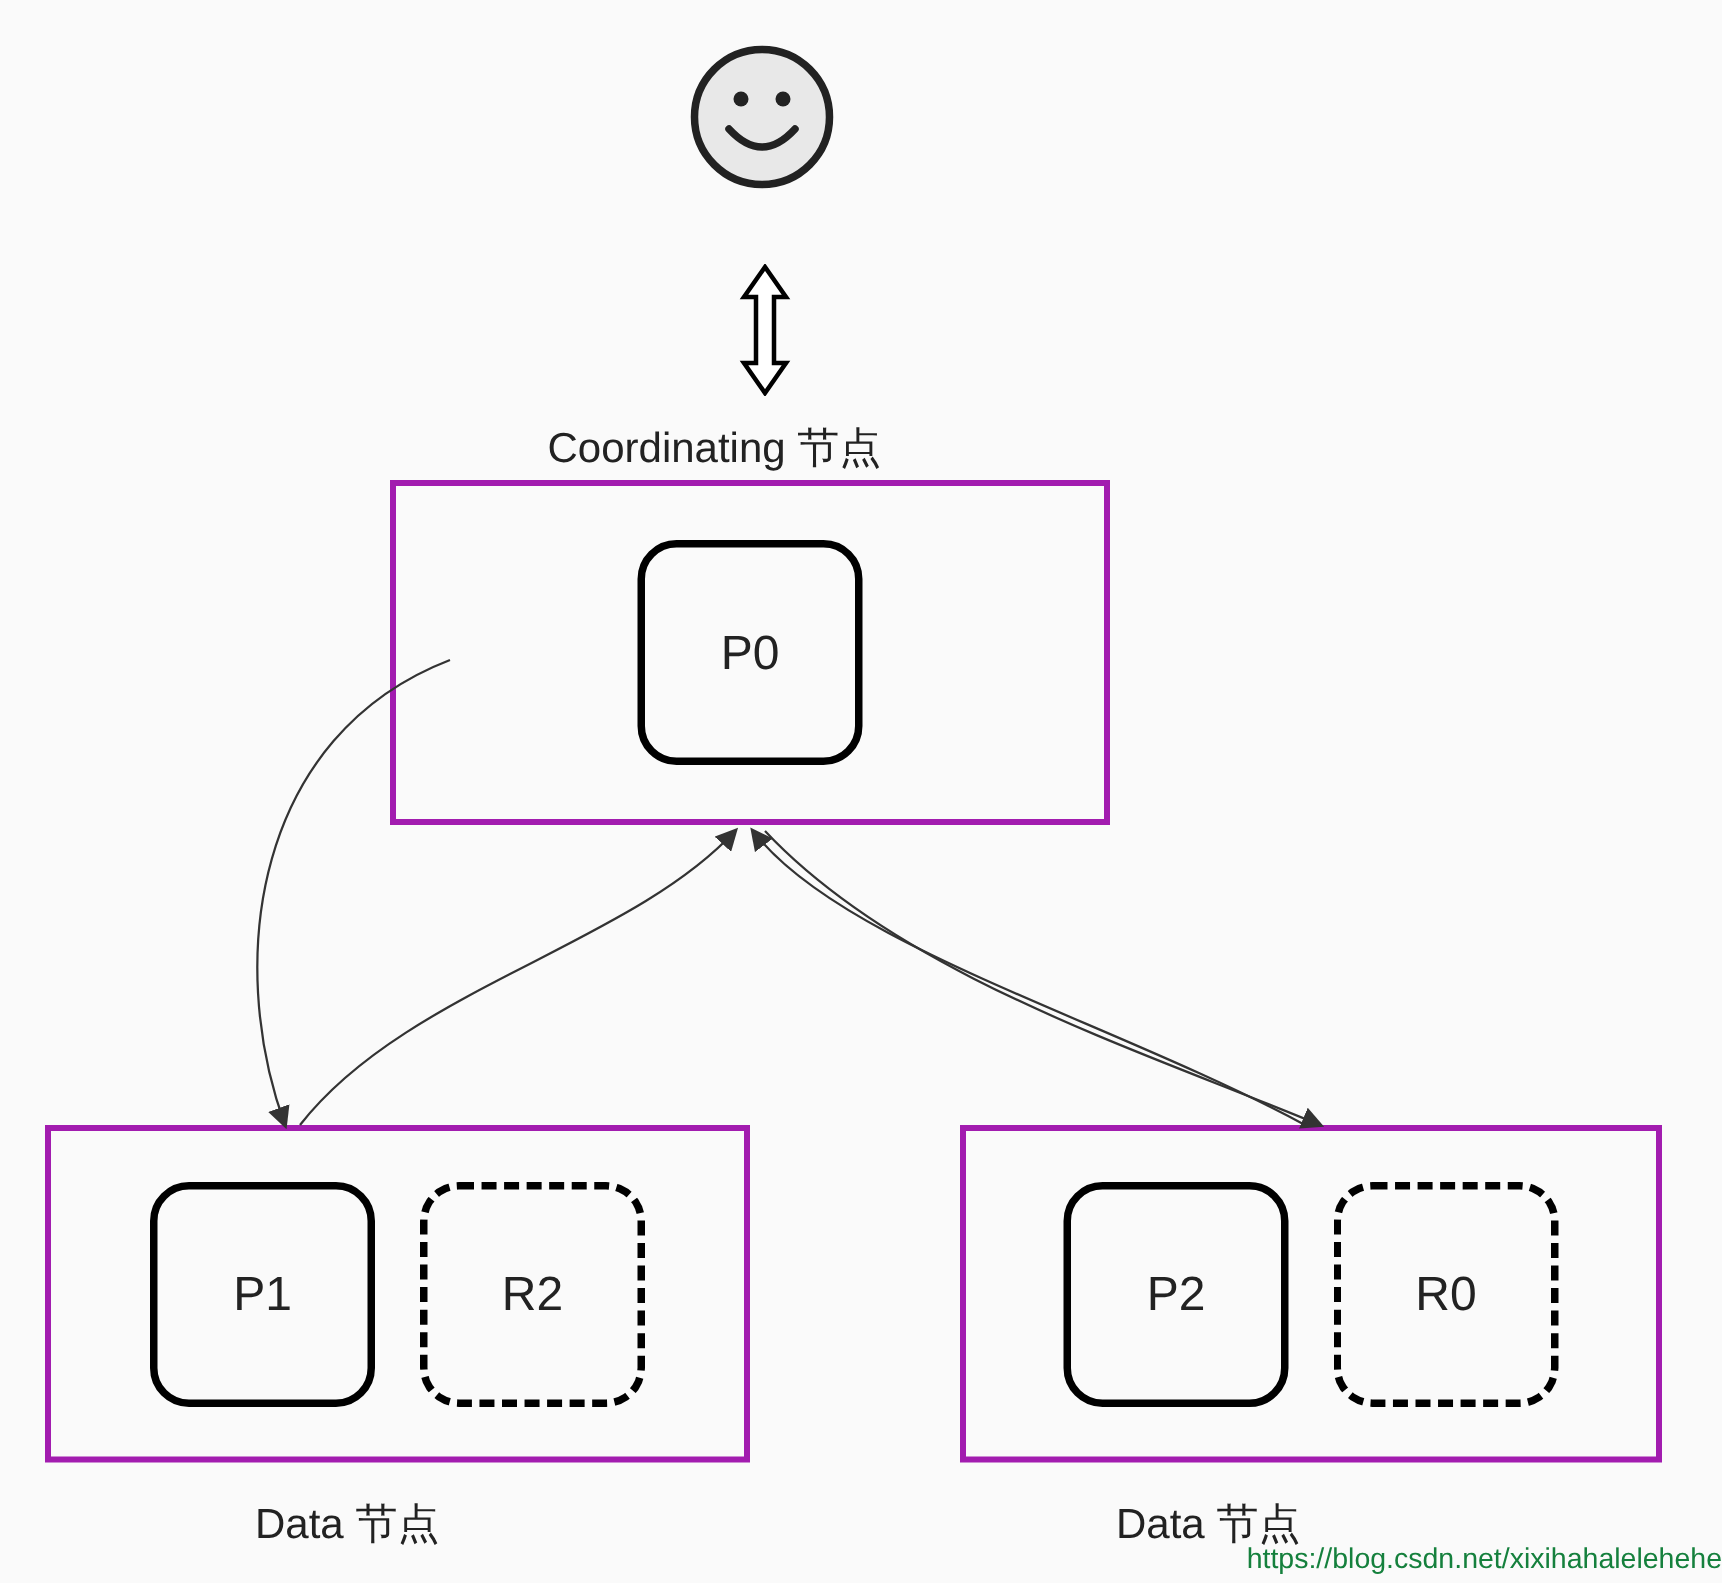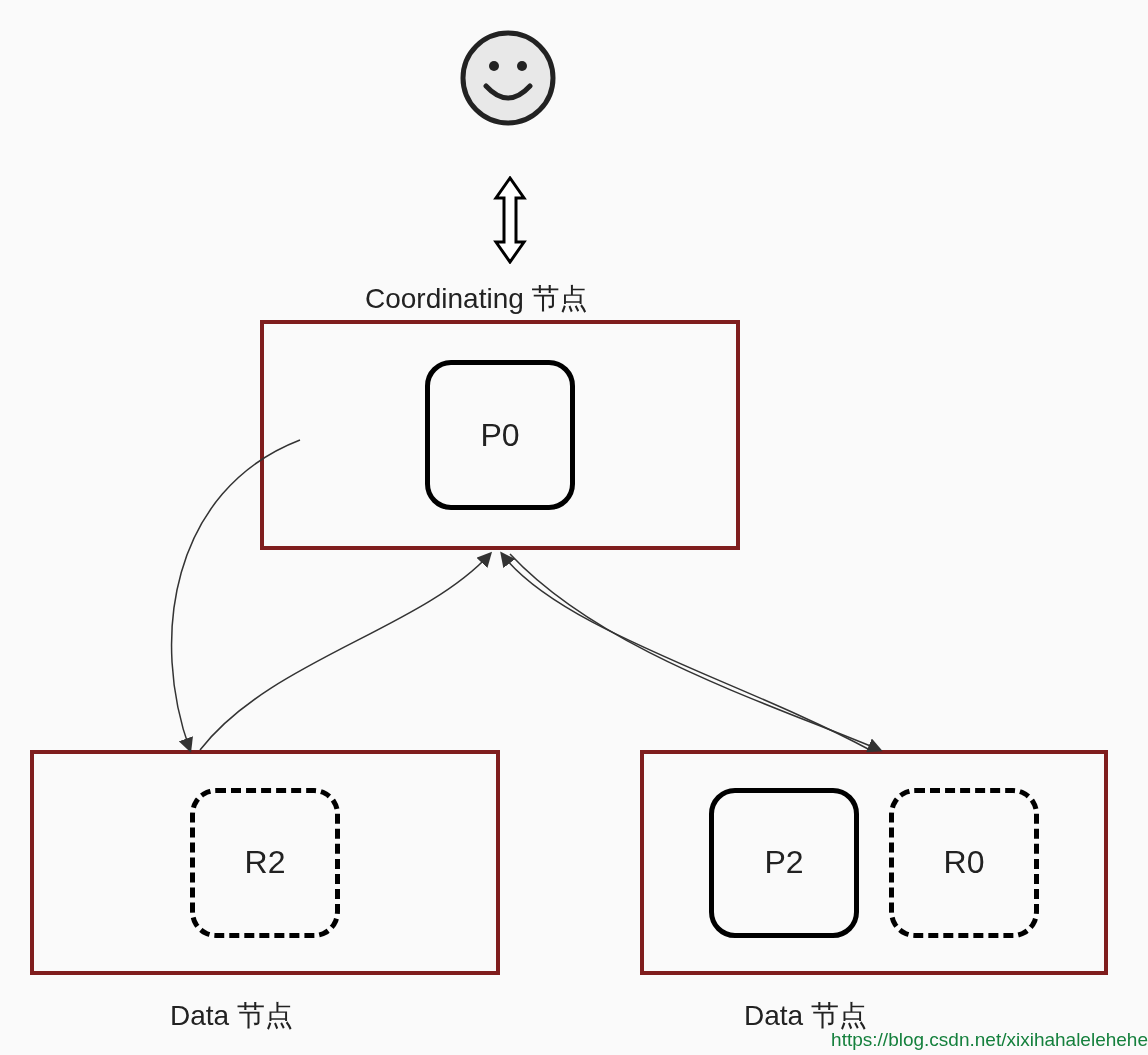--- a/index.html
+++ b/index.html
@@ -30,21 +30,21 @@
     }
     .coord-label {
       position: absolute;
       left: 365px;
       top: 280px;
       font-size: 28px;
       color: #222;
     }
     .node-box {
       position: absolute;
-      border: 4px solid #7f1d1d;
+      border: 4px solid #a21caf;
       display: flex;
       align-items: center;
       justify-content: center;
       gap: 30px;
       padding: 20px;
     }
     .coord-box {
       left: 260px;
       top: 320px;
       width: 480px;
@@ -127,20 +127,23 @@
 
   <div class="coord-label">Coordinating 节点</div>
 
   <div class="node-box coord-box">
     <div class="shard primary">
       <span>P0</span>
     </div>
   </div>
 
   <div class="node-box data-box-left">
+    <div class="shard primary">
+      <span>P1</span>
+    </div>
     <div class="shard replica">
       <span>R2</span>
     </div>
   </div>
 
   <div class="node-box data-box-right">
     <div class="shard primary">
       <span>P2</span>
     </div>
     <div class="shard replica">

